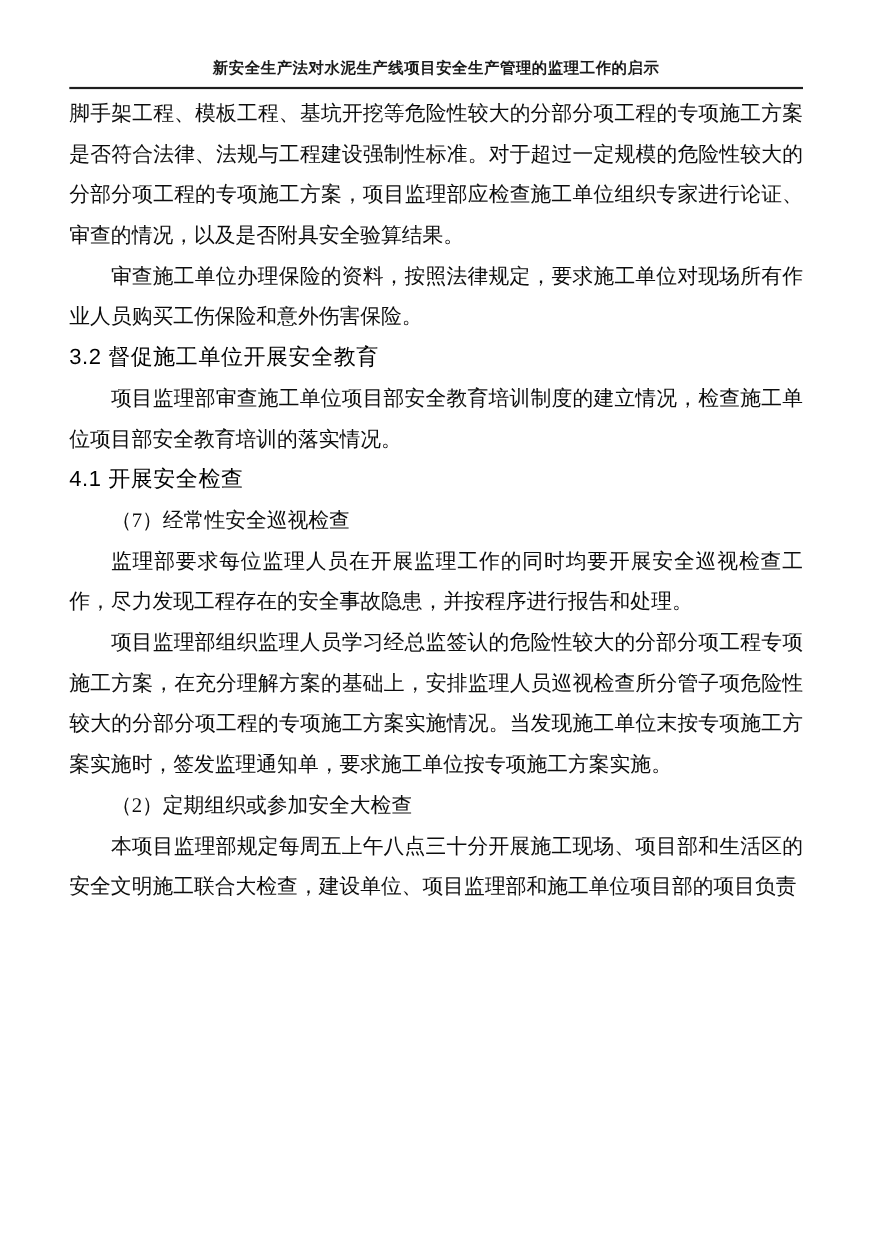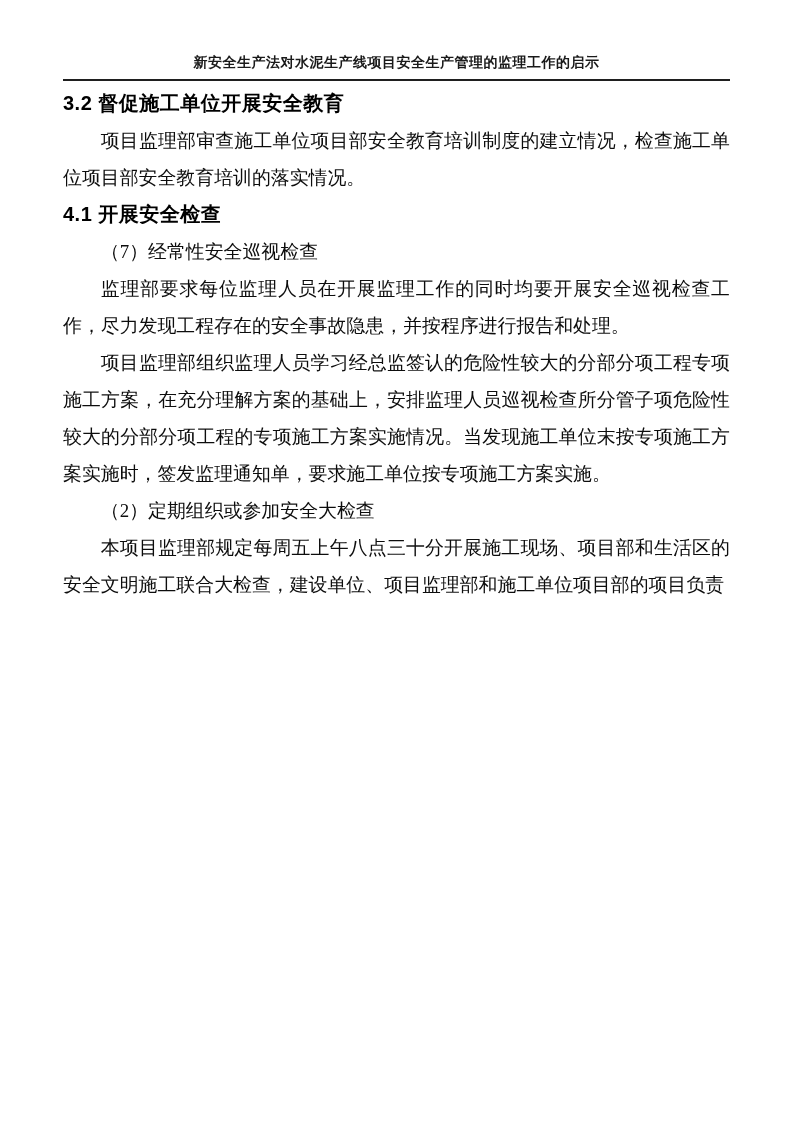--- a/index.html
+++ b/index.html
@@ -45,21 +45,21 @@
   .para {
     margin: 0;
     text-indent: 0;
   }
   .para.indent {
     text-indent: 2em;
   }
   .section-heading {
     margin: 0;
     font-family: "Liberation Sans", "DejaVu Sans", sans-serif;
-    font-weight: 700;
+    font-weight: 400;
     font-size: 20px;
     line-height: 37px;
     color: #000000;
     letter-spacing: 0.5px;
   }
   
   .page-footer {
     position: absolute;
     left: 63px;
     right: 63px;
@@ -94,20 +94,22 @@
 <body>
 
 <div class="page">
 
   <header class="doc-header">
     <div class="running-title">新安全生产法对水泥生产线项目安全生产管理的监理工作的启示</div>
     <div class="header-rule"></div>
   </header>
 
   <main class="document-body">
+    <p class="para">脚手架工程、模板工程、基坑开挖等危险性较大的分部分项工程的专项施工方案是否符合法律、法规与工程建设强制性标准。对于超过一定规模的危险性较大的分部分项工程的专项施工方案，项目监理部应检查施工单位组织专家进行论证、审查的情况，以及是否附具安全验算结果。</p>
+    <p class="para indent">审查施工单位办理保险的资料，按照法律规定，要求施工单位对现场所有作业人员购买工伤保险和意外伤害保险。</p>
     <h2 class="section-heading">3.2 督促施工单位开展安全教育</h2>
     <p class="para indent">项目监理部审查施工单位项目部安全教育培训制度的建立情况，检查施工单位项目部安全教育培训的落实情况。</p>
     <h2 class="section-heading">4.1 开展安全检查</h2>
     <p class="para indent">（7）经常性安全巡视检查</p>
     <p class="para indent">监理部要求每位监理人员在开展监理工作的同时均要开展安全巡视检查工作，尽力发现工程存在的安全事故隐患，并按程序进行报告和处理。</p>
     <p class="para indent">项目监理部组织监理人员学习经总监签认的危险性较大的分部分项工程专项施工方案，在充分理解方案的基础上，安排监理人员巡视检查所分管子项危险性较大的分部分项工程的专项施工方案实施情况。当发现施工单位末按专项施工方案实施时，签发监理通知单，要求施工单位按专项施工方案实施。</p>
     <p class="para indent">（2）定期组织或参加安全大检查</p>
     <p class="para indent">本项目监理部规定每周五上午八点三十分开展施工现场、项目部和生活区的安全文明施工联合大检查，建设单位、项目监理部和施工单位项目部的项目负责</p>
   </main>
 

